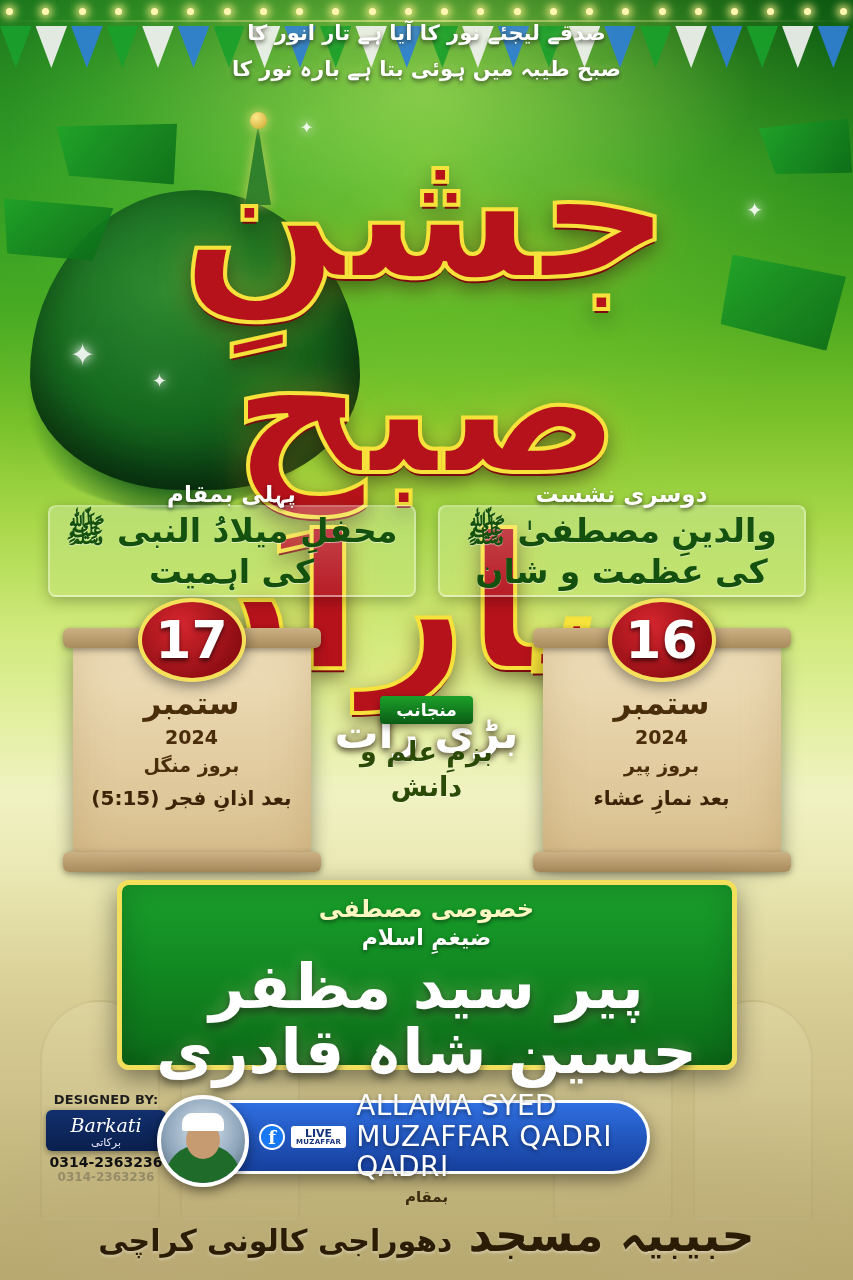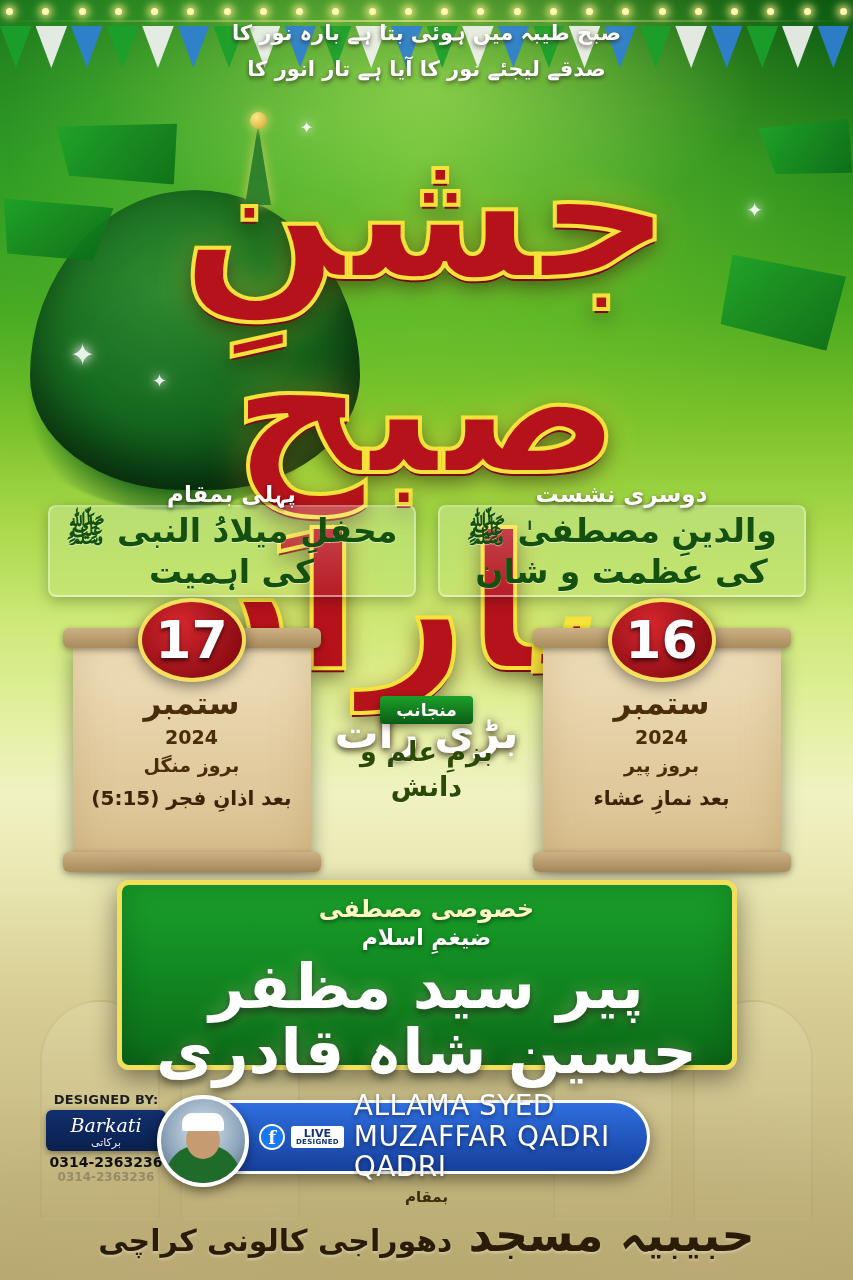--- a/index.html
+++ b/index.html
@@ -441,22 +441,22 @@
       <div class="flag" style="background:#2f7fd6"></div>
     </div>
   </div>
 
   <div class="sparkle" style="left:70px; top:340px; font-size:30px;">✦</div>
   <div class="sparkle" style="left:152px; top:372px; font-size:18px;">✦</div>
   <div class="sparkle" style="left:300px; top:120px; font-size:16px;">✦</div>
   <div class="sparkle" style="right:90px; top:200px; font-size:20px;">✦</div>
 
   <div class="couplet">
+    <div>صدقے لیجئے نور کا آیا ہے تار انور کا</div>
     <div>صبح طیبہ میں ہوئی بتا ہے بارہ نور کا</div>
-    <div>صدقے لیجئے نور کا آیا ہے تار انور کا</div>
   </div>
 
   <div class="title-wrap">
     <div class="title-main">جشنِ صبحِ بہاراں</div>
     <div class="title-sub">بڑی رات</div>
   </div>
 
   <div class="sessions">
     <div class="session">
       <div class="session-label">پہلی بمقام</div>
@@ -518,21 +518,21 @@
   <div class="live-bar">
     <div class="avatar">
       <div class="body"></div>
       <div class="head"></div>
       <div class="cap"></div>
     </div>
     <div class="fb-badge">
       <div class="fb-circle">f</div>
       <div class="live-chip">
         <span>LIVE</span>
-        <small>DESIGNED</small>
+        <small>MUZAFFAR</small>
       </div>
     </div>
     <div class="live-names">
       <div>ALLAMA SYED</div>
       <div>MUZAFFAR QADRI QADRI</div>
     </div>
   </div>
 
   <div class="venue">
     <div class="venue-top">بمقام</div>

